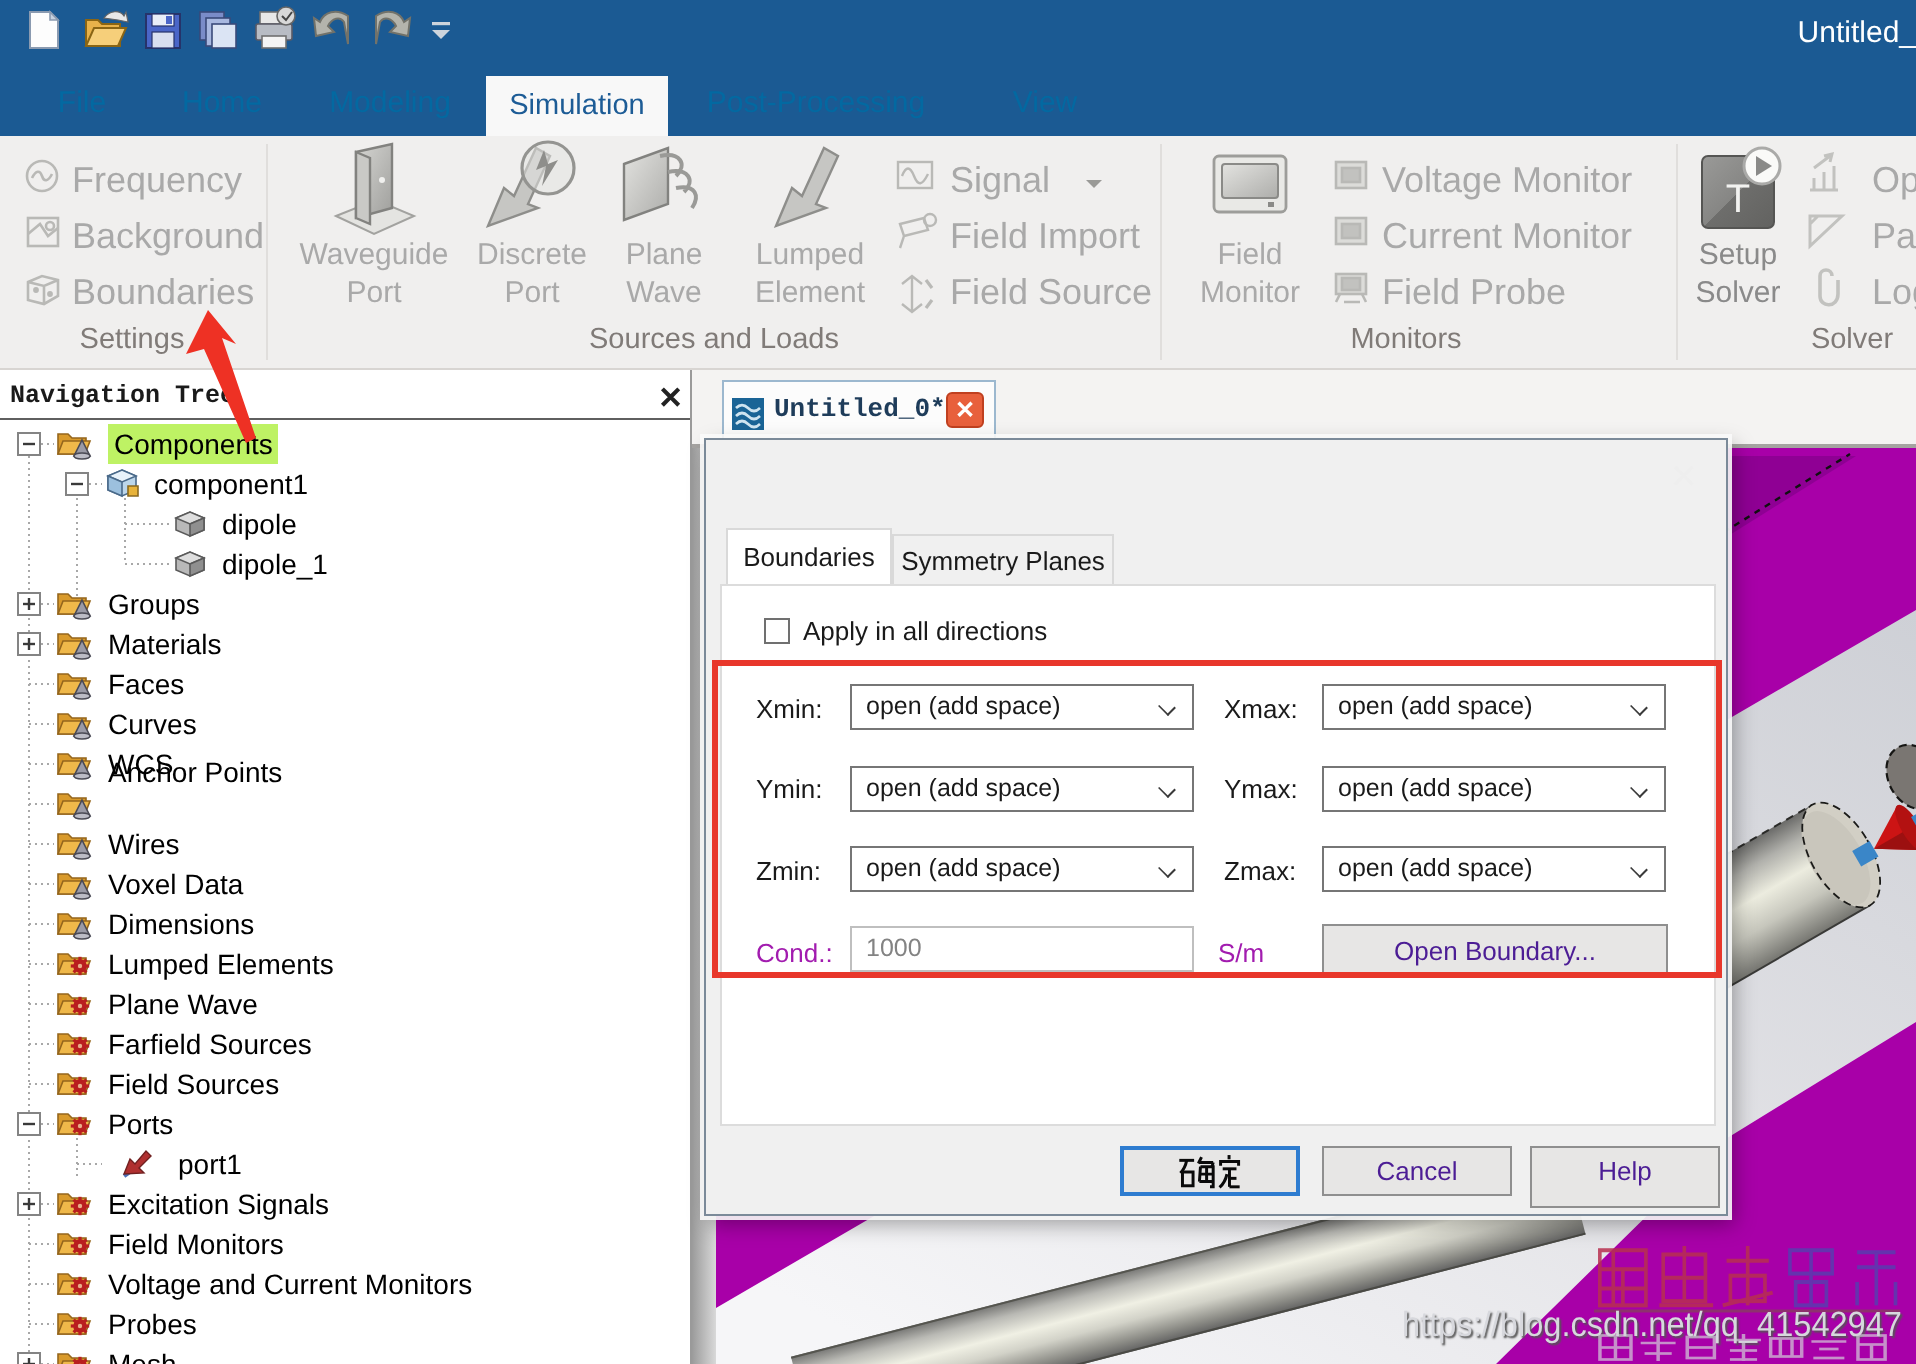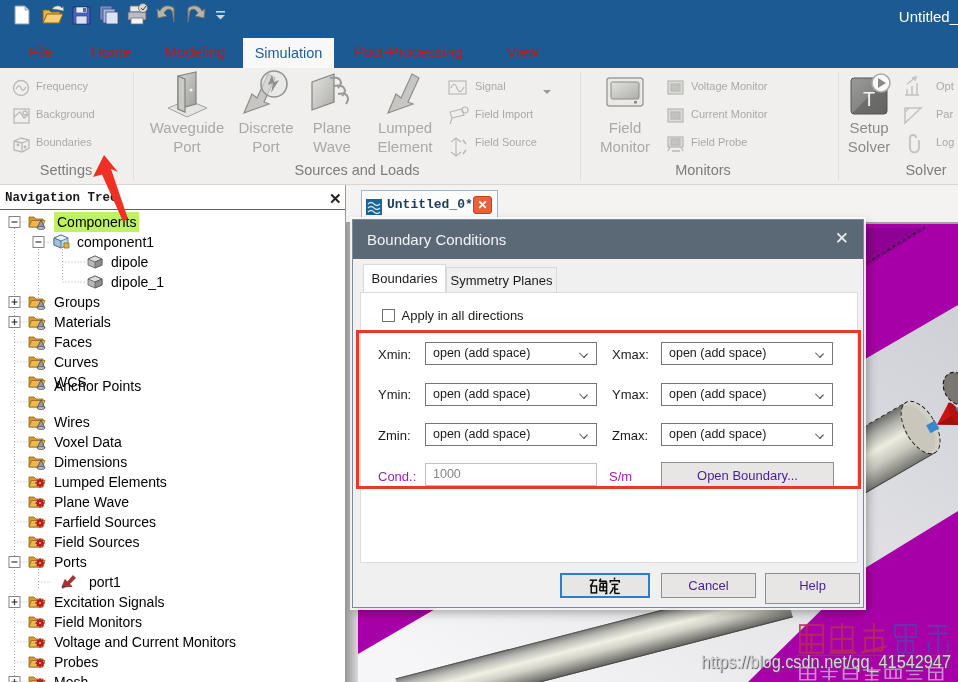--- a/index.html
+++ b/index.html
@@ -6,27 +6,27 @@
 html,body { width:958px; height:682px; overflow:hidden; }
 body { font-family:"Liberation Sans", sans-serif; position:relative; background:#fff; }
 .abs { position:absolute; }
 
 
 #titlebar { left:0; top:0; width:958px; height:36px; background:#1b5a93; }
 #apptitle { right:0; top:8px; color:#fff; font-size:15px; }
 
 
 #menurow { left:0; top:36px; width:958px; height:32px; background:#1b5a93; }
-.mtab { position:absolute; top:36px; height:32px; line-height:32px; color:#b91c1c; font-size:15px; text-align:center; }
+.mtab { position:absolute; top:36px; height:32px; line-height:32px; color:#0369a1; font-size:15px; text-align:center; }
 #mtab-active { position:absolute; left:243px; top:38px; width:91px; height:30px; background:#f8f8f8; color:#1d5c96; font-size:14.5px; text-align:center; line-height:30px; }
 
 
 #ribbon { left:0; top:68px; width:958px; height:117px; background:#f0efee; border-bottom:1px solid #d8d5d2; }
 .rsep { position:absolute; top:4px; width:1px; height:108px; background:#e0dedc; }
-.rtxt { position:absolute; color:#a9a9a9; font-size:11px; white-space:nowrap; }
+.rtxt { position:absolute; color:#a9a9a9; font-size:18px; white-space:nowrap; }
 .rlbl { position:absolute; color:#807b78; font-size:14.5px; text-align:center; white-space:nowrap; }
 .bigtxt { position:absolute; color:#a9a9a9; font-size:15px; text-align:center; line-height:18.5px; white-space:nowrap; }
 
 
 #navpanel { left:0; top:185px; width:346px; height:497px; background:#fff; border-right:1px solid #9a9a9a; }
 #navhead { position:absolute; left:5px; top:191px; font-family:"Liberation Mono", monospace; font-weight:bold; font-size:12.5px; color:#1a1a1a; letter-spacing:0px; }
 #navx { position:absolute; left:329px; top:190px; color:#222; font-size:15px; font-weight:bold; }
 #navline { position:absolute; left:0; top:209px; width:345px; height:1px; background:#5f5f5f; }
 .trow { position:absolute; height:20px; font-size:14px; color:#000; white-space:nowrap; }
 .tsel { background:#bef264; }
@@ -500,21 +500,20 @@
       </g>
  <g transform="translate(132,0)">
         <rect x="2" y="1" width="14" height="16"></rect>
         <line x1="2" y1="7" x2="16" y2="7"></line>
         <line x1="9" y1="7" x2="9" y2="17"></line>
       </g>
 </g>
 </svg>
 
 <div class="abs" id="dialog">
-  <div id="dlg-title">Boundary Conditions</div>
   <div id="dlg-x">✕</div>
   <div class="dtab" style="left:10px; top:44px; width:83px; height:28px; background:#fff; border:1px solid #d9d9d9; border-bottom:none; line-height:28px;">Boundaries</div>
   <div class="dtab" style="left:93px; top:47px; width:111px; height:25px; background:#f0f0f0; border:1px solid #d9d9d9; border-bottom:none; line-height:25px;">Symmetry Planes</div>
   <div id="dpage"></div>
 
   <div class="dlbl" style="left:29px; top:88px;"><span style="display:inline-block;width:13px;height:13px;border:1px solid #707070;background:#fff;vertical-align:-2px;"></span>&nbsp; Apply in all directions</div>
 
   <div class="dlbl" style="left:25px; top:127px;">Xmin:</div>
   <div class="combo" style="left:72px; top:122px;">open (add space)</div>
   <div class="dlbl" style="left:259px; top:127px;">Xmax:</div>

